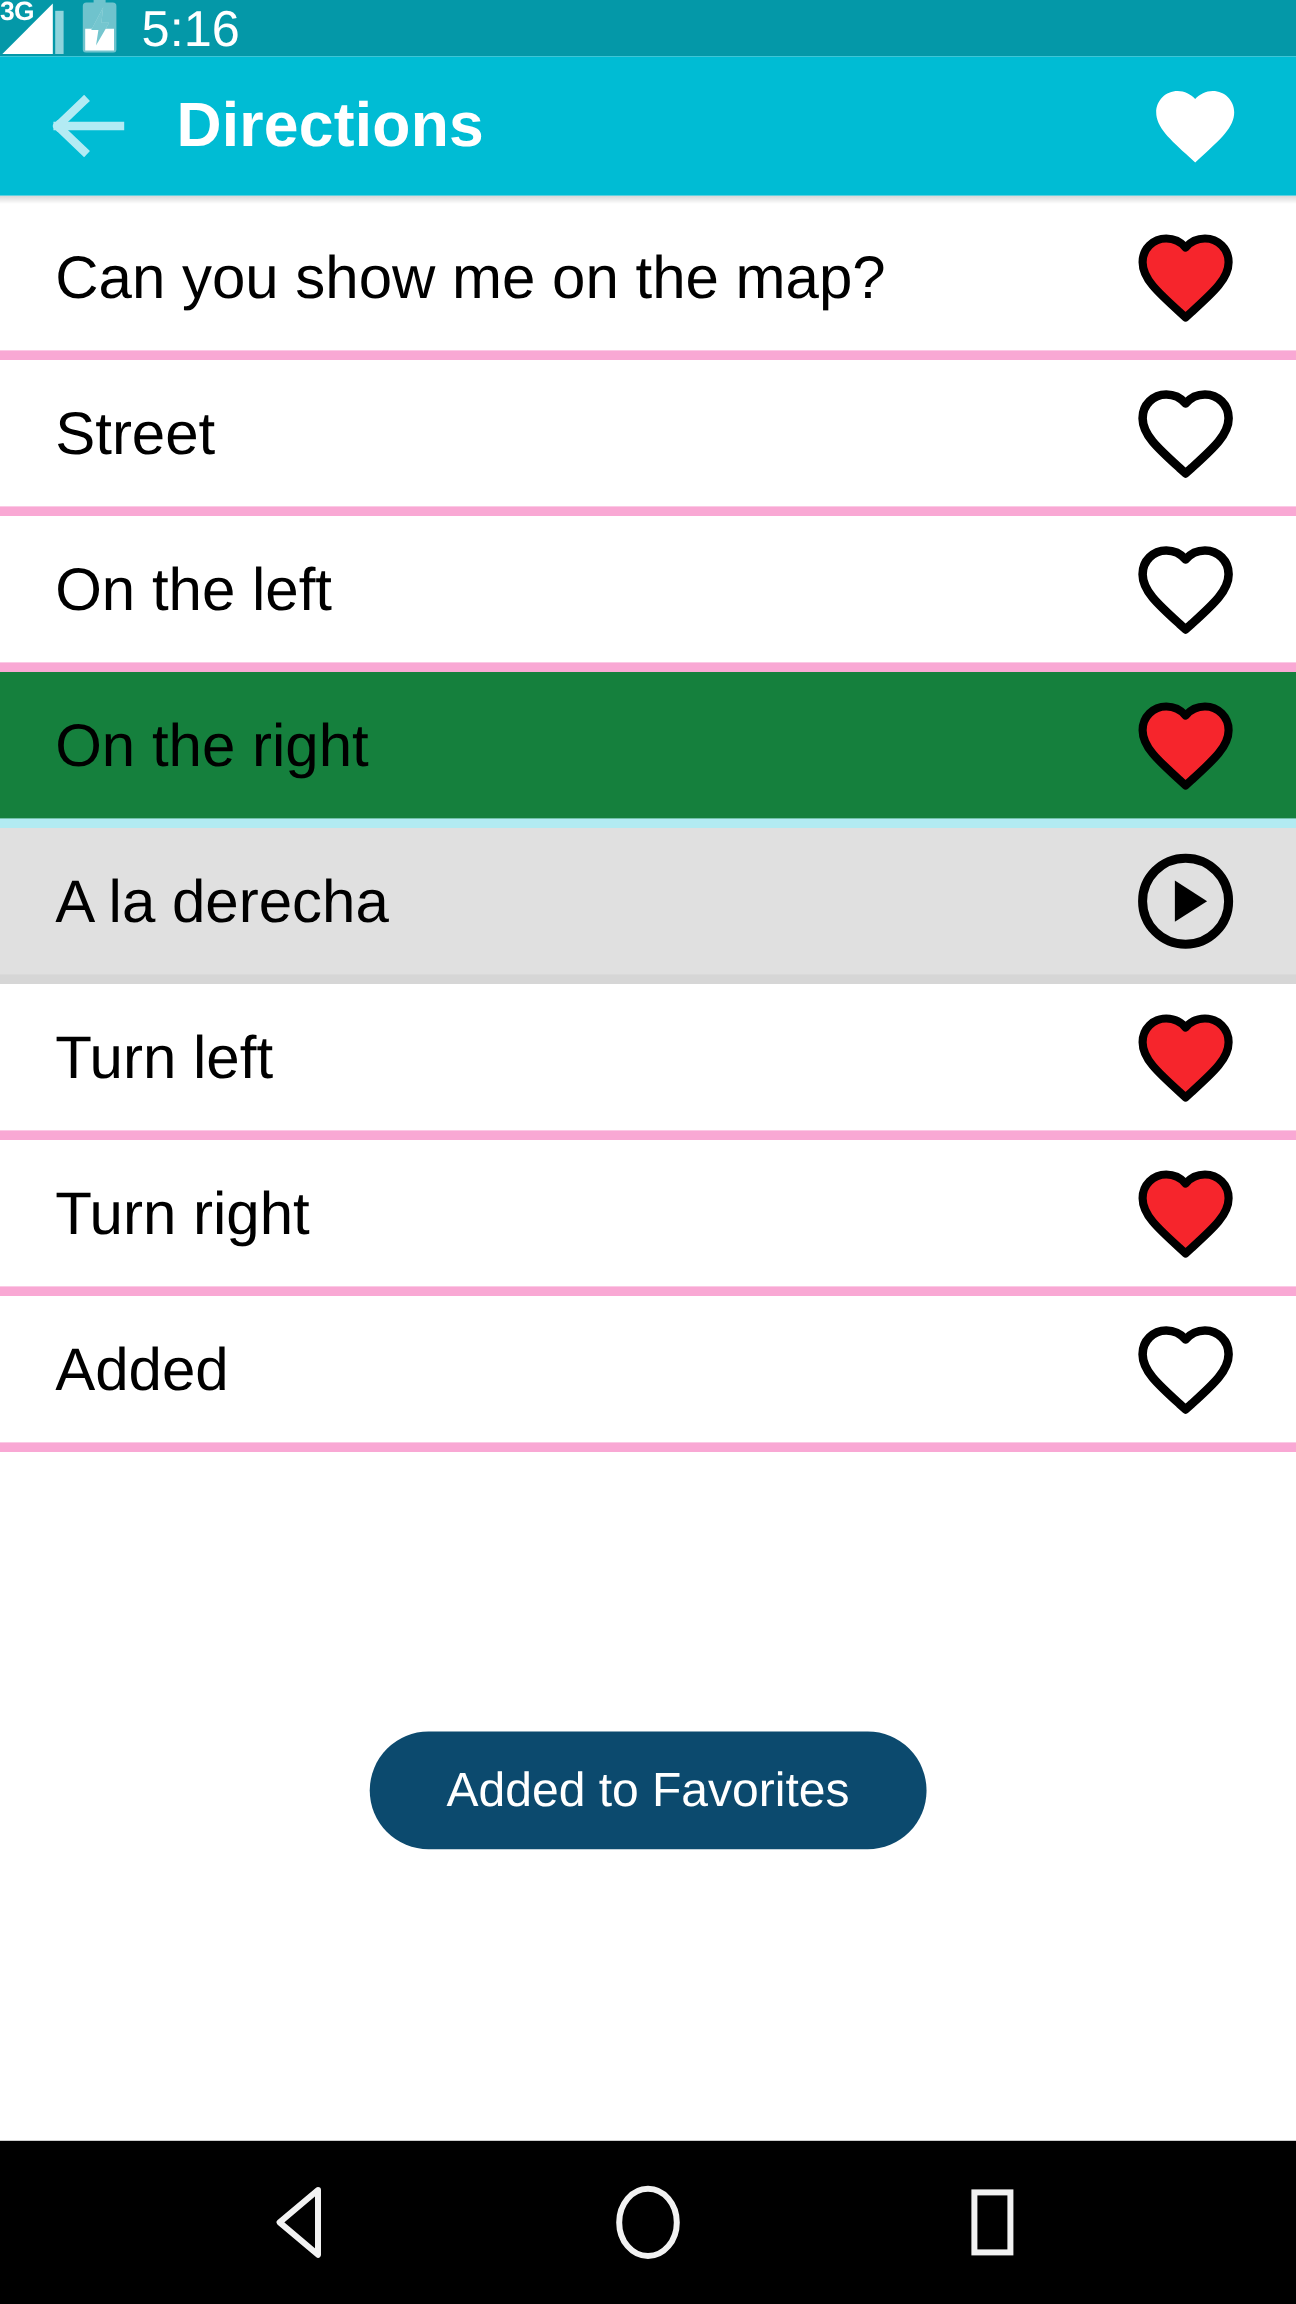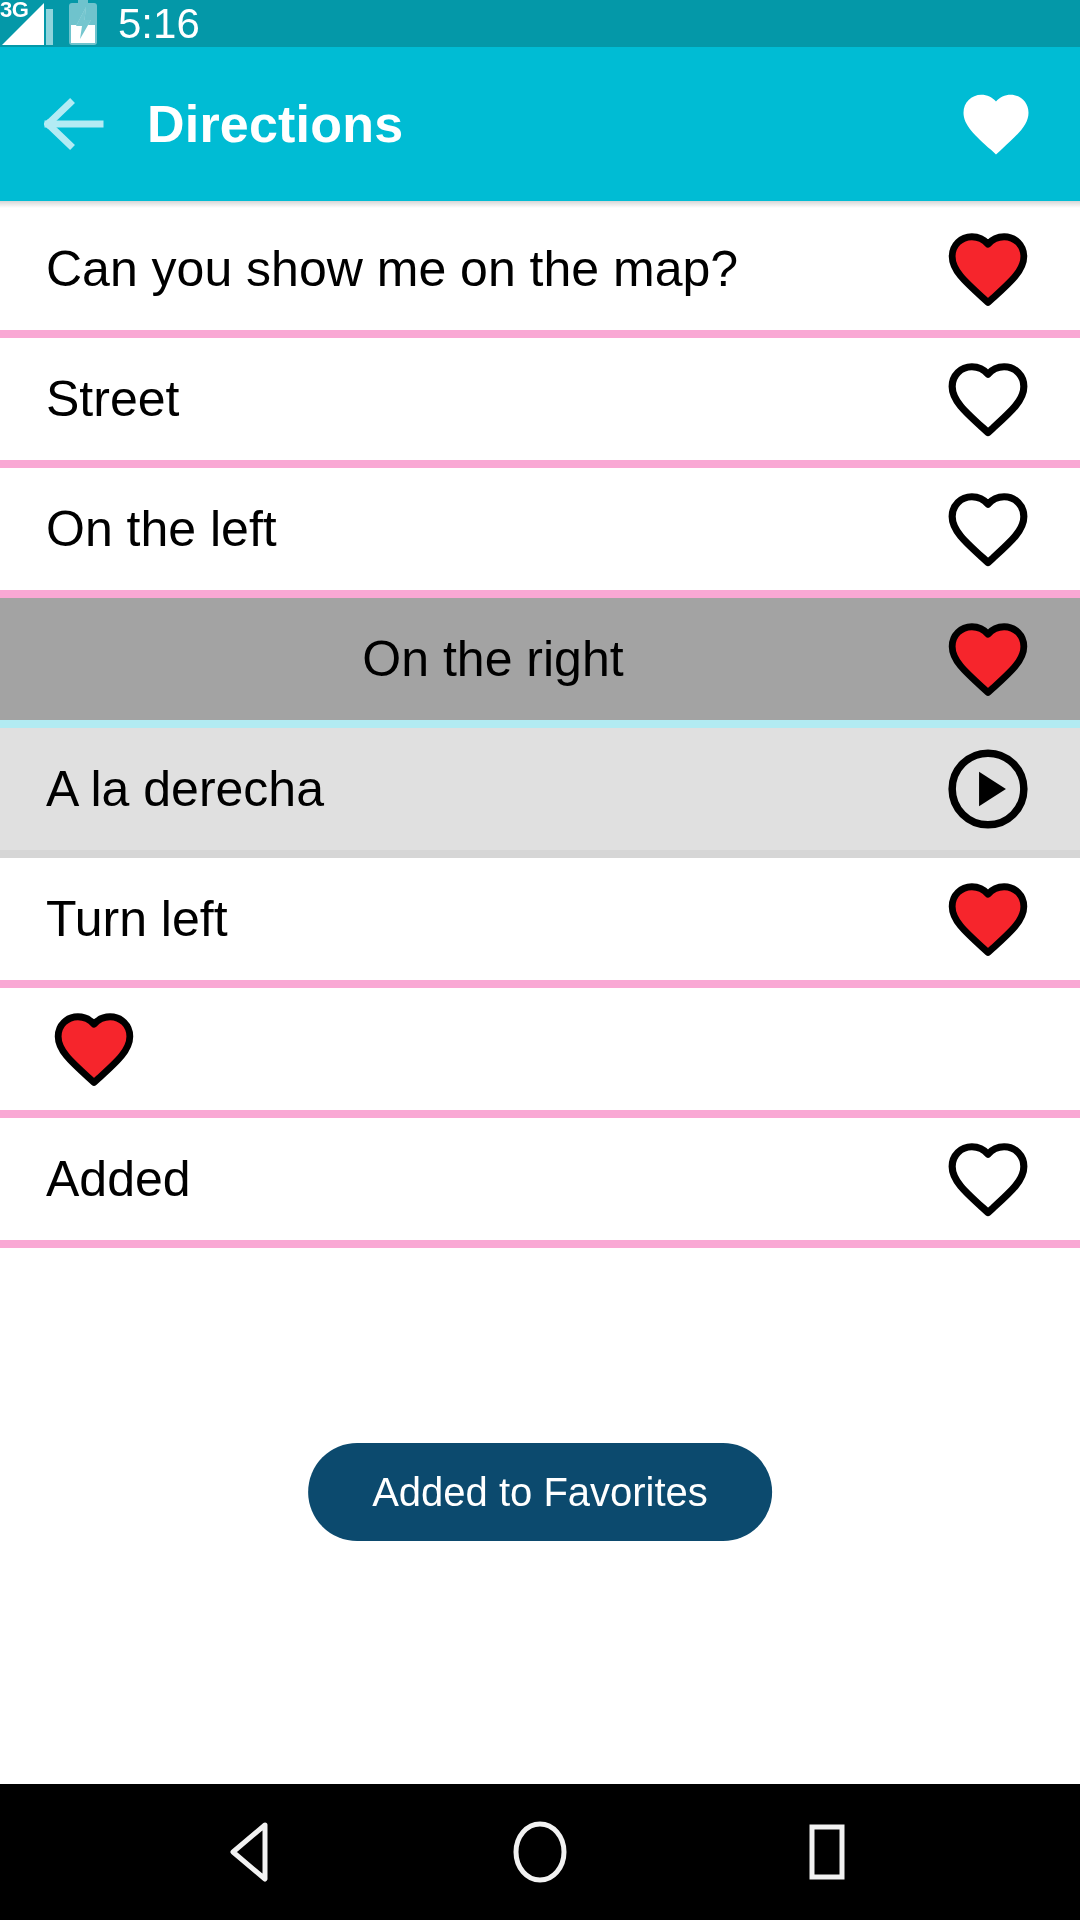--- a/index.html
+++ b/index.html
@@ -57,21 +57,21 @@
     color: #ffffff;
     line-height: 42px;
     letter-spacing: 0px;
     font-weight: 400;
     margin-left: 6px;
   }
 
   
   .app-bar {
     position: relative;
-    height: 154px;
+    height: 116px;
     background: #00bcd4;
     display: flex;
     align-items: center;
     padding: 0 28px 0 44px;
     box-sizing: border-box;
   }
   .back-btn {
     width: 62px;
     height: 62px;
     display: flex;
@@ -116,21 +116,21 @@
     position: relative;
     height: 130px;
     display: flex;
     align-items: center;
     padding: 0 44px 0 46px;
     box-sizing: border-box;
     background: #ffffff;
     border-bottom: 8px solid #f9a8d4;
     cursor: pointer;
   }
-  .row.selected  { background: #a3a3a3; border-bottom-color: #b2ebf2; text-align: center; }
+  .row.selected  { background: #15803d; border-bottom-color: #b2ebf2; }
   .row.translation { background: #e0e0e0; border-bottom-color: #d6d6d6; }
 
   .row-label {
     font-size: 50px;
     color: #000000;
     line-height: 56px;
     letter-spacing: 0px;
     white-space: nowrap;
     flex: 1 1 auto;
     overflow: hidden;
@@ -275,20 +275,21 @@
       </div>
       <div class="row">
         <div class="row-label">Turn left</div>
         <div class="row-action">
           <svg width="92" height="86" viewBox="0 0 24 24">
             <path d="M12 21.35l-1.45-1.32C5.4 15.36 2 12.28 2 8.5 2 5.42 4.42 3 7.5 3c1.74 0 3.41.81 4.5 2.09C13.09 3.81 14.76 3 16.5 3 19.58 3 22 5.42 22 8.5c0 3.78-3.4 6.86-8.55 11.54L12 21.35z" fill="#F6252C" stroke="#000000" stroke-width="1.9" stroke-linejoin="round"></path>
           </svg>
         </div>
       </div>
       <div class="row">
+        <div class="row-label">Turn right</div>
         <div class="row-action">
           <svg width="92" height="86" viewBox="0 0 24 24">
             <path d="M12 21.35l-1.45-1.32C5.4 15.36 2 12.28 2 8.5 2 5.42 4.42 3 7.5 3c1.74 0 3.41.81 4.5 2.09C13.09 3.81 14.76 3 16.5 3 19.58 3 22 5.42 22 8.5c0 3.78-3.4 6.86-8.55 11.54L12 21.35z" fill="#F6252C" stroke="#000000" stroke-width="1.9" stroke-linejoin="round"></path>
           </svg>
         </div>
       </div>
       <div class="row">
         <div class="row-label">Added</div>
         <div class="row-action">
           <svg width="92" height="86" viewBox="0 0 24 24">

